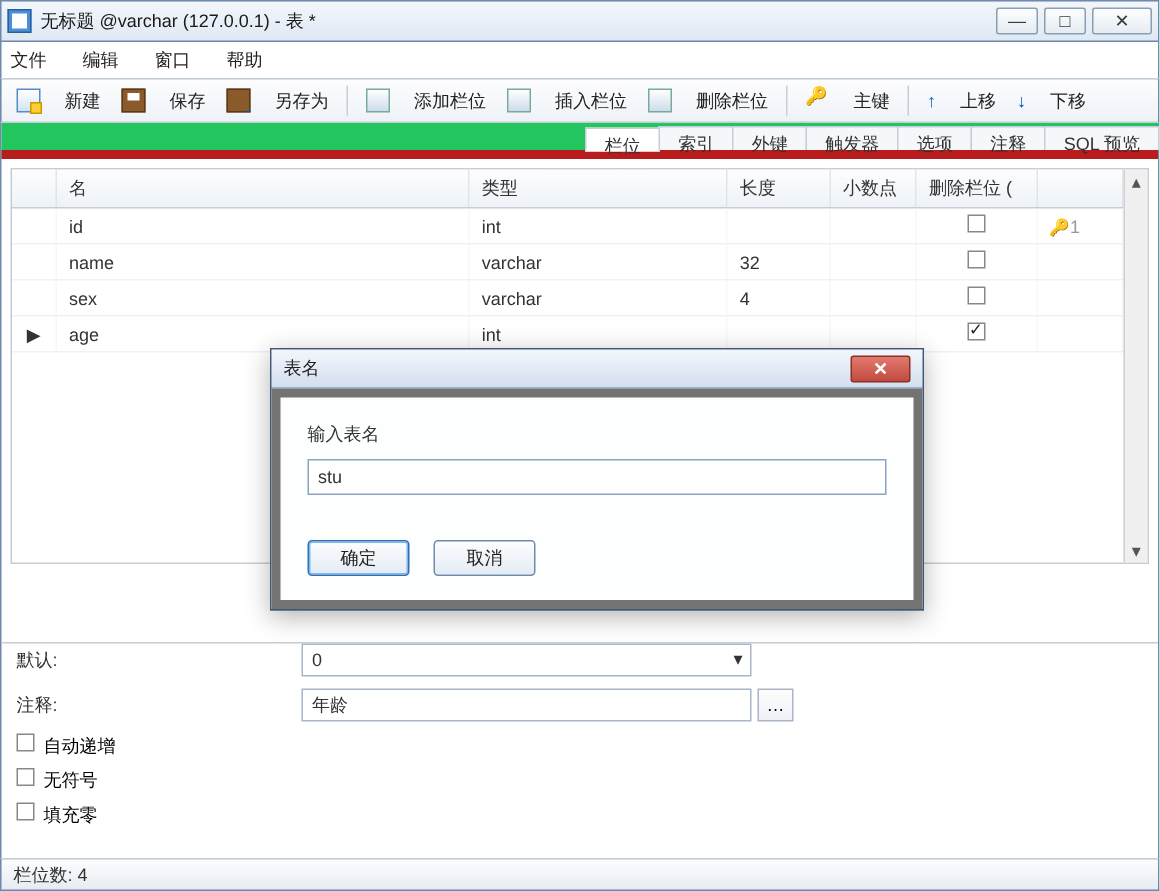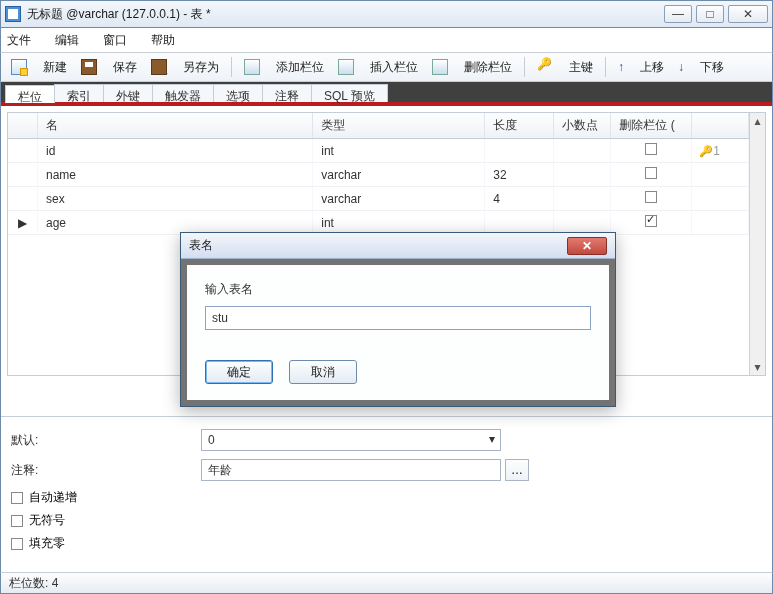--- a/index.html
+++ b/index.html
@@ -27,45 +27,45 @@
 .ico-saveas { background: #8b5a2b; border: 1px solid #5a3a1a; position: relative; }
 .ico-saveas::after { content:"→"; position:absolute; right:-3px; bottom:-3px; font-size:8px; color:#0066cc; }
 .ico-col { background: linear-gradient(#fff,#cde); border: 1px solid #7a9; }
 .ico-key { position: relative; }
 .ico-key::after { content:"🔑"; font-size:12px; position:absolute; left:0; top:-2px; }
 .ico-up { color:#0055cc; font-weight:bold; }
 .ico-down { color:#0055cc; font-weight:bold; }
 
 .workarea { background: #fff; border-left: 1px solid #6d8aaa; border-right: 1px solid #6d8aaa; height: calc(100% - 28px - 24px - 30px - 22px); display: flex; flex-direction: column; }
 
-.tabbar { height: 24px; background: #404040; border-bottom: 4px solid #b91c1c; display: flex; padding-left: 4px; padding-top: 2px; }
+.tabbar { height: 24px; background: #22c55e; border-bottom: 6px solid #b91c1c; display: flex; padding-left: 4px; padding-top: 2px; justify-content: flex-end; }
 .tab { padding: 3px 12px; border: 1px solid #c5cdd7; border-bottom: none; background: #f5f7fa; margin-right: -1px; color: #333; cursor: default; }
 .tab.active { background: #fff; border-bottom: 1px solid #fff; position: relative; top: 1px; font-weight: normal; }
 
 .grid-area { flex: 1; padding: 6px; overflow: hidden; position: relative; }
 .grid-wrap { border: 1px solid #c5cdd7; height: 264px; overflow: hidden; position: relative; }
 .grid-scroll { position: absolute; right: 0; top: 0; bottom: 0; width: 16px; background: #f0f0f0; border-left: 1px solid #d0d0d0; }
 .grid-scroll .thumb-up, .grid-scroll .thumb-down { height: 16px; display:flex; align-items:center; justify-content:center; color:#555; }
 table.grid { width: calc(100% - 16px); border-collapse: collapse; }
 table.grid th { text-align: left; font-weight: normal; background: linear-gradient(#fdfdfe,#eef2f7); border-bottom: 1px solid #c5cdd7; border-right: 1px solid #e0e5eb; padding: 4px 8px; color: #333; }
 table.grid td { border-bottom: 1px solid #eef1f5; border-right: 1px solid #f5f7fa; padding: 4px 8px; color: #333; height: 22px; }
 table.grid td.chk { text-align: center; }
 table.grid td.keycell { color: #999; }
 .row-ind { width: 12px; text-align: center; color: #333; }
 .chkbox { width: 12px; height: 12px; border: 1px solid #888; display: inline-block; background: #fff; position: relative; }
 .chkbox.checked::after { content: "✓"; position: absolute; top: -3px; left: 0px; font-size: 11px; color: #222; }
 
-.props { padding: 12px 10px 14px; border-top: 1px solid #c5cdd7; }
+.props { padding: 0 10px 14px; border-top: 1px solid #c5cdd7; }
 .prop-row { display: flex; align-items: center; margin-bottom: 8px; }
 .prop-lbl { width: 190px; color: #333; }
 .prop-input { width: 300px; height: 22px; border: 1px solid #a7b5c6; background: #fff; padding: 2px 6px; color: #333; }
 .prop-combo { position: relative; }
 .prop-combo::after { content: "▾"; position: absolute; right: 6px; top: 3px; color: #333; pointer-events:none; }
 .prop-ell { width: 24px; height: 22px; border: 1px solid #a7b5c6; background: linear-gradient(#fdfdfe,#eef2f7); margin-left: 4px; display:flex; align-items:center; justify-content:center; cursor:default; }
-.prop-chk-row { display: flex; align-items: center; margin-bottom: 6px; gap: 6px; }
+.prop-chk-row { display: flex; align-items: flex-start; margin-bottom: 6px; gap: 6px; }
 
 .statusbar { height: 22px; background: linear-gradient(#fdfdfe,#e6ecf3); border: 1px solid #6d8aaa; border-top: 1px solid #c5cdd7; display: flex; align-items: center; padding: 0 8px; color: #333; }
 
 
 .dialog { position: absolute; left: 180px; top: 232px; width: 436px; background: #737373; border: 1px solid #3a5a7a; box-shadow: 0 4px 16px rgba(0,0,0,0.3); }
 .dlg-title { height: 26px; background: linear-gradient(#f3f7fb,#d4def0); display: flex; align-items: center; padding: 0 8px; color: #222; border-bottom: 1px solid #9db3cb; }
 .dlg-title .dlg-t { flex: 1; }
 .dlg-close { width: 40px; height: 18px; background: linear-gradient(#e27a6f,#c24a3f); border: 1px solid #8a2f28; border-radius: 2px; display: flex; align-items: center; justify-content: center; color: #fff; font-weight: bold; cursor: default; }
 .dlg-body { padding: 16px 18px; background: #fdfefe; border: 6px solid #737373; }
 .dlg-label { margin-bottom: 8px; color: #333; }

